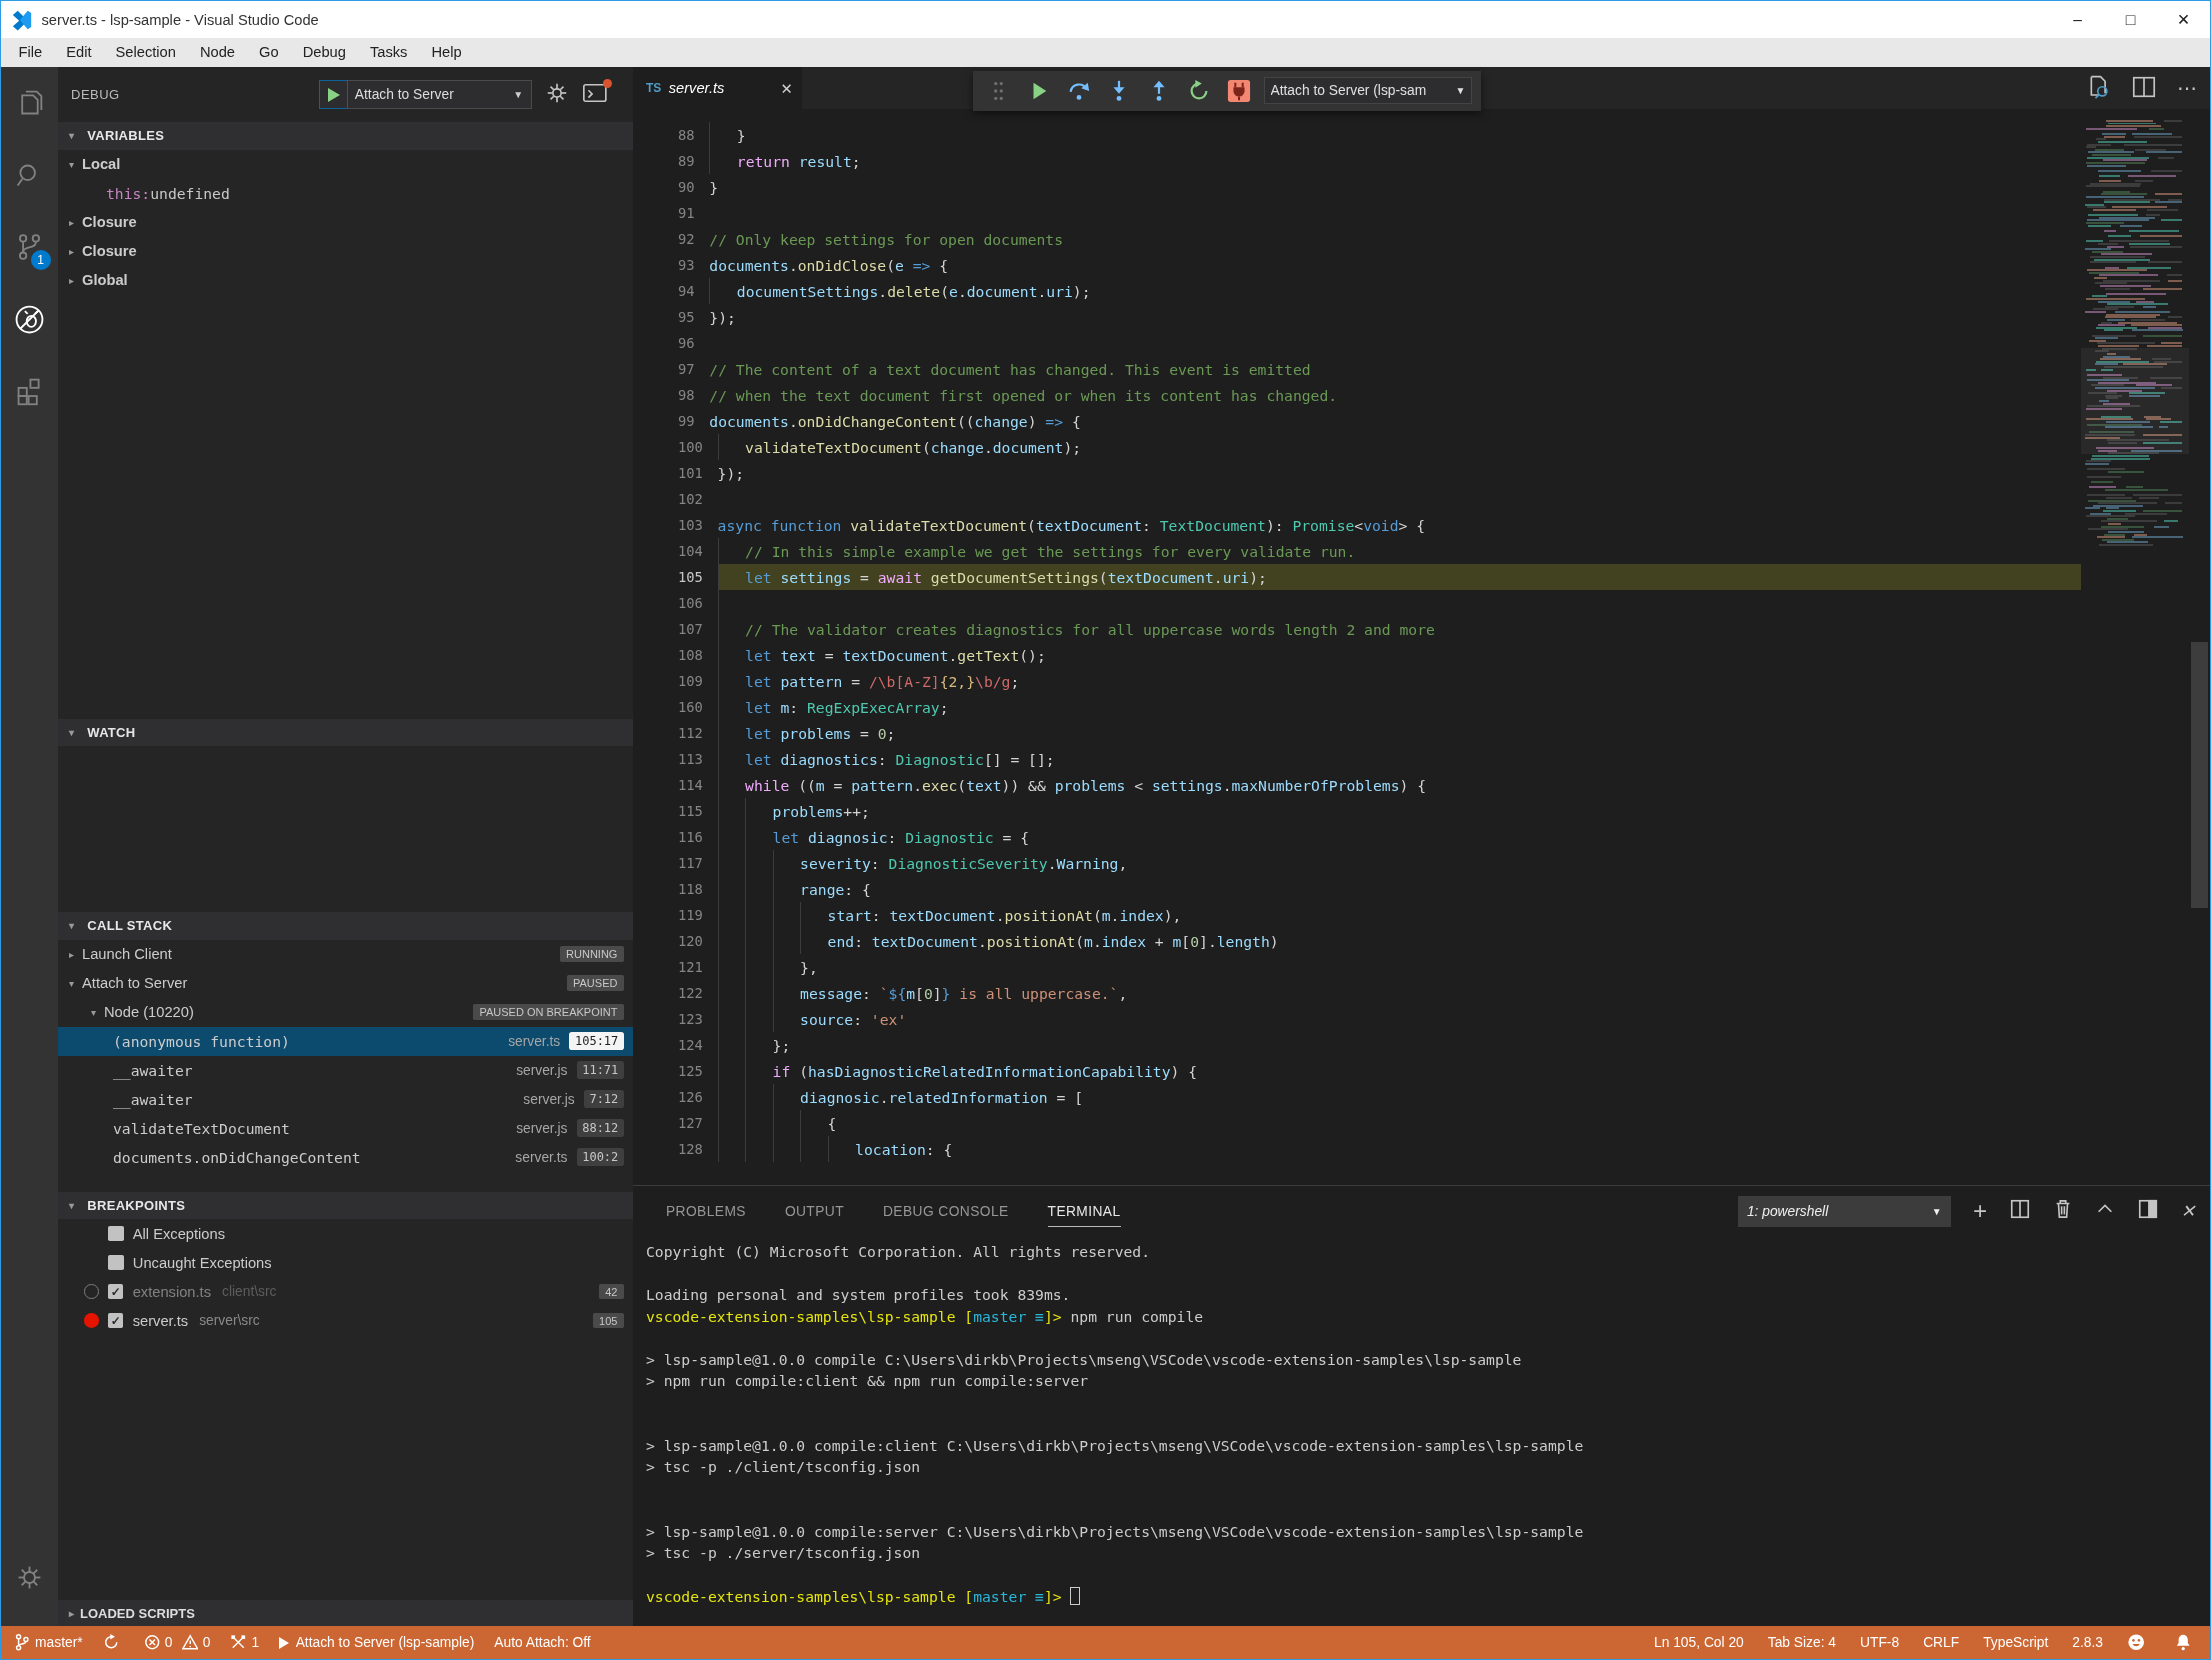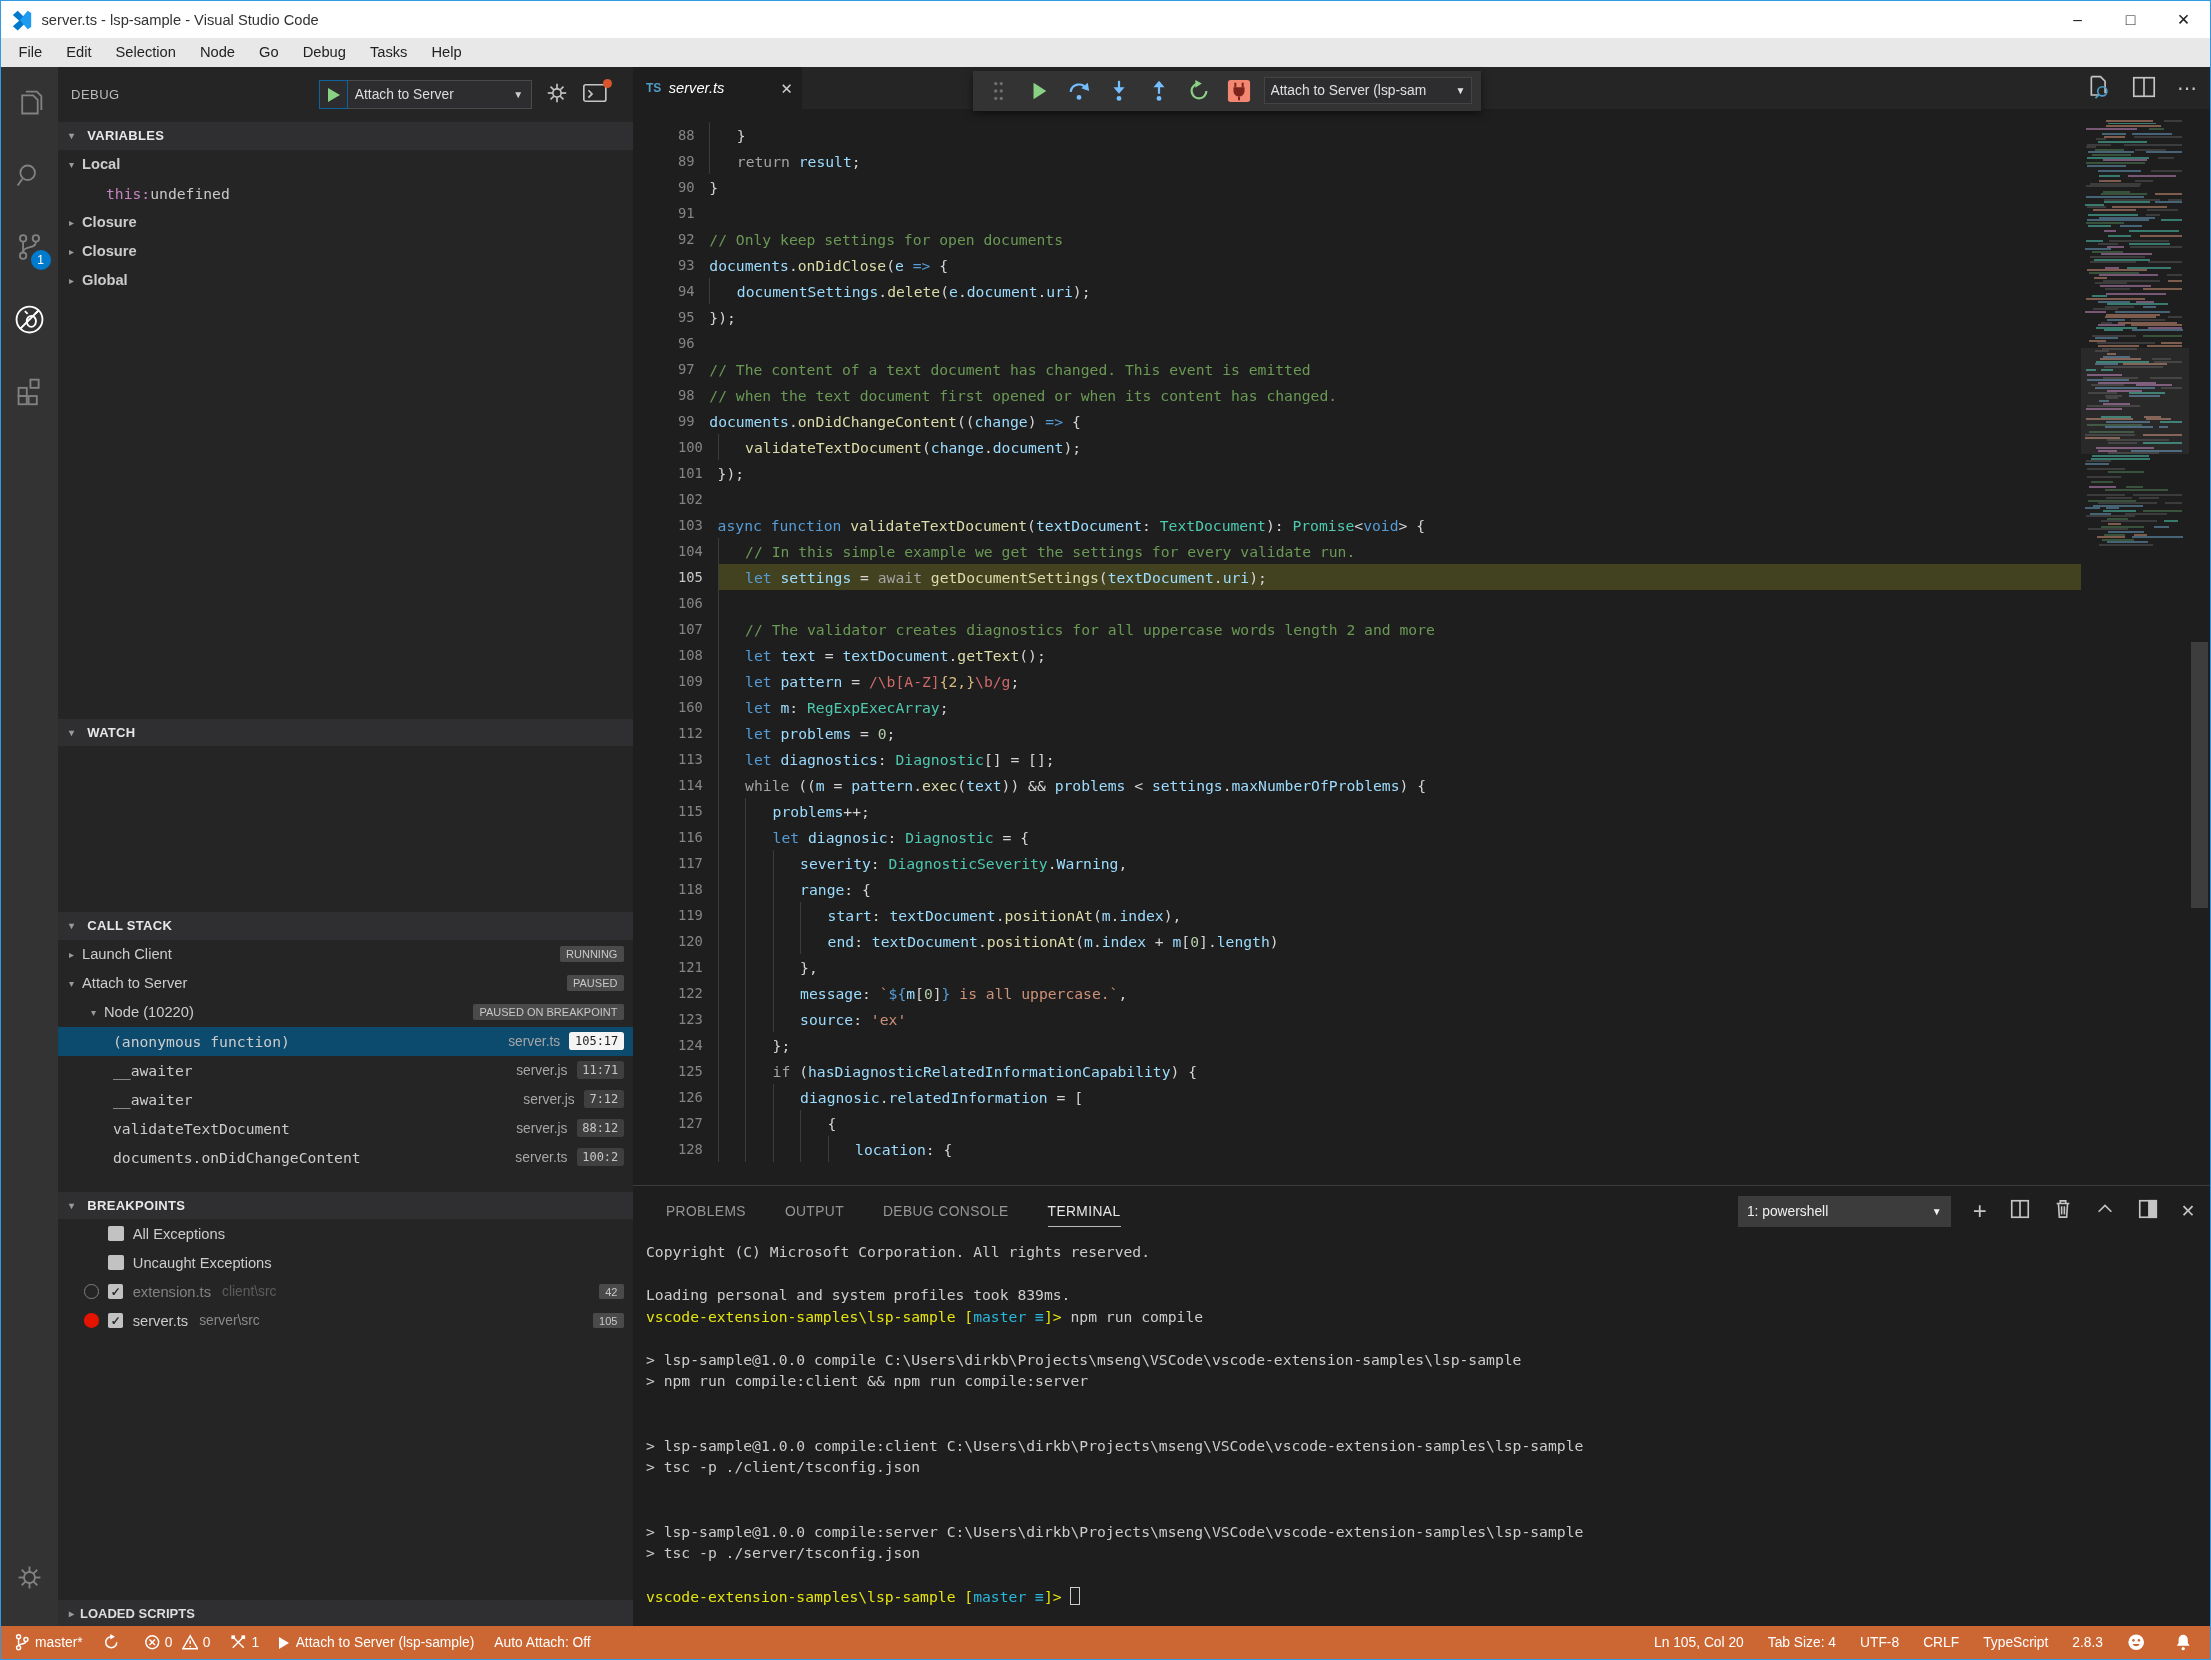--- a/index.html
+++ b/index.html
@@ -92,37 +92,37 @@
 
   
   .editor { flex:1 1 auto; position:relative; overflow:hidden; background:#1e1e1e; padding-top:13px; }
   .code-lines { position:absolute; top:13px; left:0; right:129px; }
   .cl { height:26px; display:flex; align-items:center; font-family:"DejaVu Sans Mono","Liberation Mono",monospace; font-size:14.7px; }
   .gut { flex:0 0 48px; text-align:right; padding-right:14.7px; color:#858585; font-size:13.8px; position:relative;padding-left:45px; }
   .cl.hl .gut { color:#c6c6c6; }
   .cl-content { flex:1 1 auto; white-space:pre; height:100%; display:flex; align-items:center; }
   .cl.hl .cl-content { background:rgba(255,255,50,.16); }
   .guide { display:inline-block; width:27.5px; height:26px; border-left:0.9px solid #3c3c3c; flex:0 0 auto; }
-  .tk-k{color:#569cd6}.tk-c{color:#a3a3a3}.tk-f{color:#dcdcaa}.tk-v{color:#9cdcfe}.tk-t{color:#4ec9b0}
+  .tk-k{color:#569cd6}.tk-c{color:#f0abfc}.tk-f{color:#dcdcaa}.tk-v{color:#9cdcfe}.tk-t{color:#4ec9b0}
   .tk-s{color:#ce9178}.tk-cm{color:#6a9955}.tk-n{color:#b5cea8}.tk-re{color:#d16969}.tk-q{color:#d7ba7d}
   .tk-e{color:#569cd6}.tk-p{color:#d4d4d4}
 
   .minimap { position:absolute; top:0; bottom:0; right:21px; width:108px; background:#1e1e1e; overflow:hidden; }
   .mm-line { position:absolute; height:1.8px; opacity:.55; }
   .mm-slider { position:absolute; left:0; right:0; background:rgba(255,255,255,.05); }
   .vscroll { position:absolute; top:0; bottom:0; right:0; width:21px; }
   .vscroll .slider { position:absolute; left:1.8px; right:1.8px; top:533px; height:266px; background:rgba(121,121,121,.35); }
 
   
   .panel { height:441px; background:#1e1e1e; flex:0 0 auto; display:flex; flex-direction:column; border-top:0.9px solid #3c3c3c; }
   .panel-tabs { height:50px; display:flex; align-items:center; padding-left:33px; flex:0 0 auto; }
   .p-tab { margin-right:39px; font-size:13.8px; letter-spacing:0.4px; color:#969696; height:100%; display:flex; align-items:center; position:relative; }
   .p-tab.active { color:#e7e7e7; }
   .p-tab.active::after { content:""; position:absolute; left:0; right:0; bottom:9.2px; height:0.9px; background:#bbbbbb; }
-  .panel-right { margin-left:auto; display:flex; align-items:center; padding-right:14.7px; }
+  .panel-right { margin-left:auto; display:flex; align-items:center; padding-right:14.7px;font-style:italic; }
   .term-select { width:213px; height:31px; background:#3c3c3c; color:#f0f0f0; font-size:13.8px; display:flex; align-items:center; padding:0 9.2px; }
   .term-select .caret { margin-left:auto; font-size:10px; }
   .p-ico { margin-left:22px; color:#c5c5c5; font-size:17.4px; }
   .p-ico svg { stroke:#c5c5c5; fill:none; stroke-width:1.8; }
   .term { flex:1 1 auto; overflow:hidden; padding:7.3px 0 0 13px; font-family:"DejaVu Sans Mono","Liberation Mono",monospace; font-size:14.7px; }
   .term-line { height:21.5px; white-space:pre; }
   .tm-d{color:#cccccc}.tm-y{color:#e5e510}.tm-cy{color:#29b8db}
   .term-cursor { display:inline-block; width:9.2px; height:17.4px; border:0.9px solid #cccccc; vertical-align:-2.8px; }
 
   

